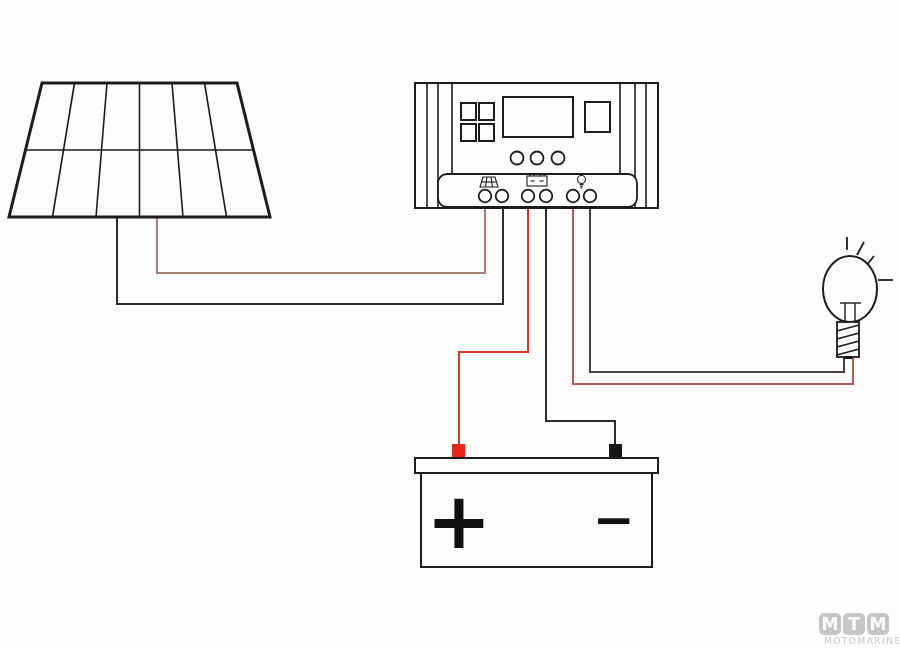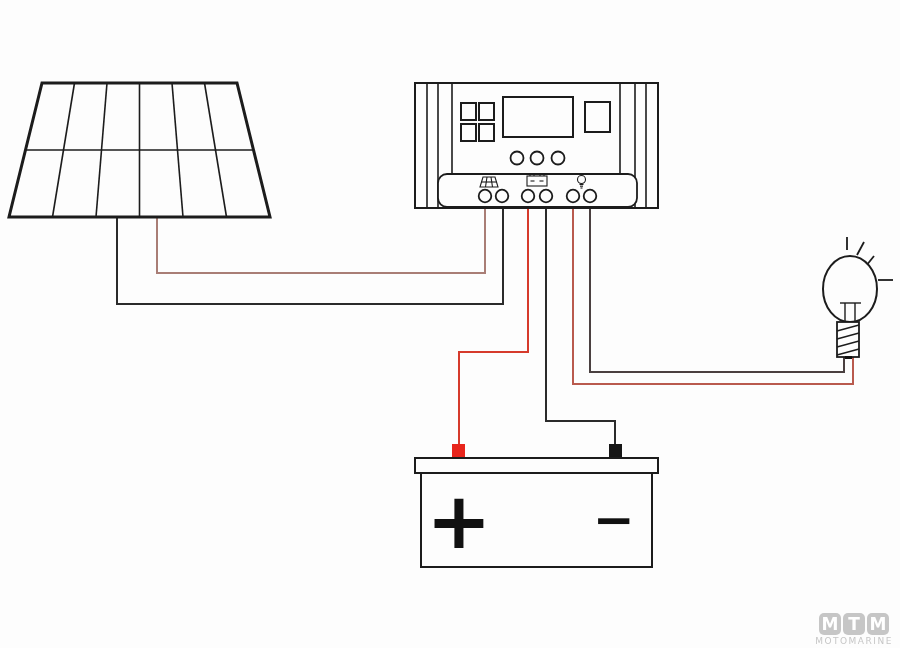--- a/index.html
+++ b/index.html
@@ -18,21 +18,21 @@
   }
   .badges{display:flex;gap:2px;justify-content:center;}
   .badge{
     width:22px;height:22px;border-radius:5px;
     background:#c6c6c6;color:#ffffff;
     font-family:"DejaVu Sans", sans-serif;font-weight:bold;
     font-size:17px;line-height:22px;text-align:center;
   }
   .logo-sub{
     margin-top:1px;font-size:9px;letter-spacing:1.5px;
-    color:#c6c6c6;white-space:nowrap;
+    color:#c6c6c6;white-space:nowrap;margin-left:9px;
   }
 </style>
 </head>
 <body style="background: rgb(253, 253, 253);">
 
 <div class="stage">
 
 <svg width="900" height="648" viewBox="0 0 900 648">
 
   <g fill="none" stroke-width="2">

